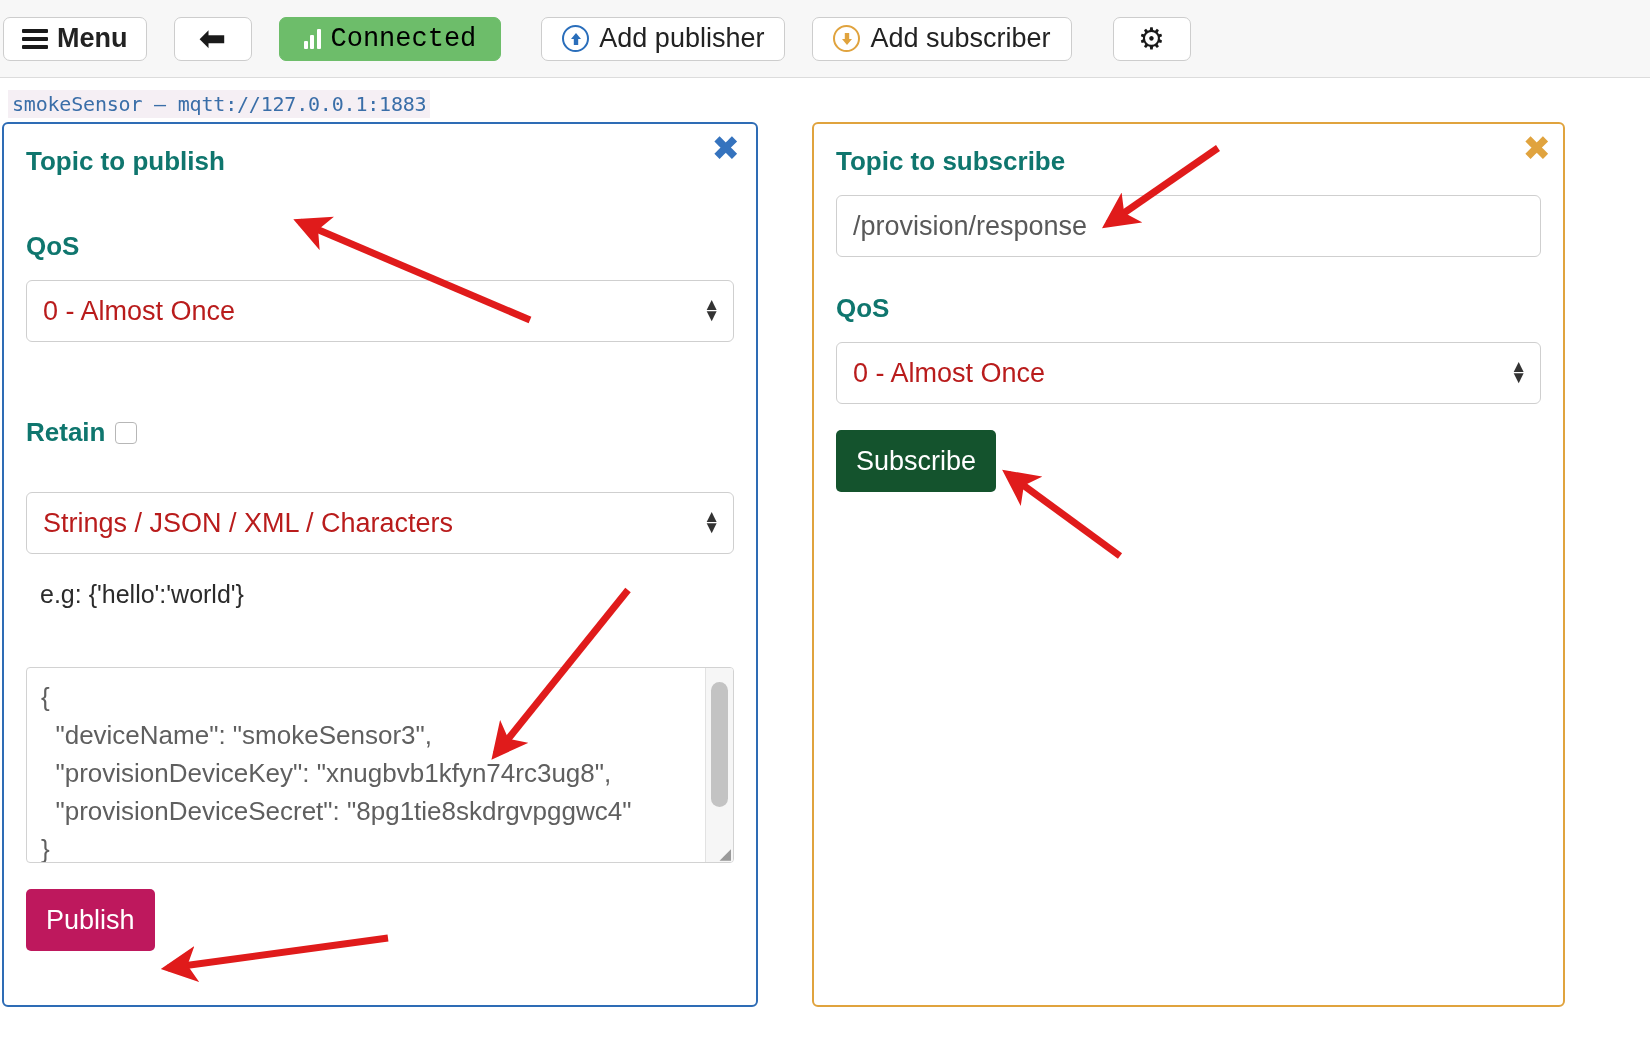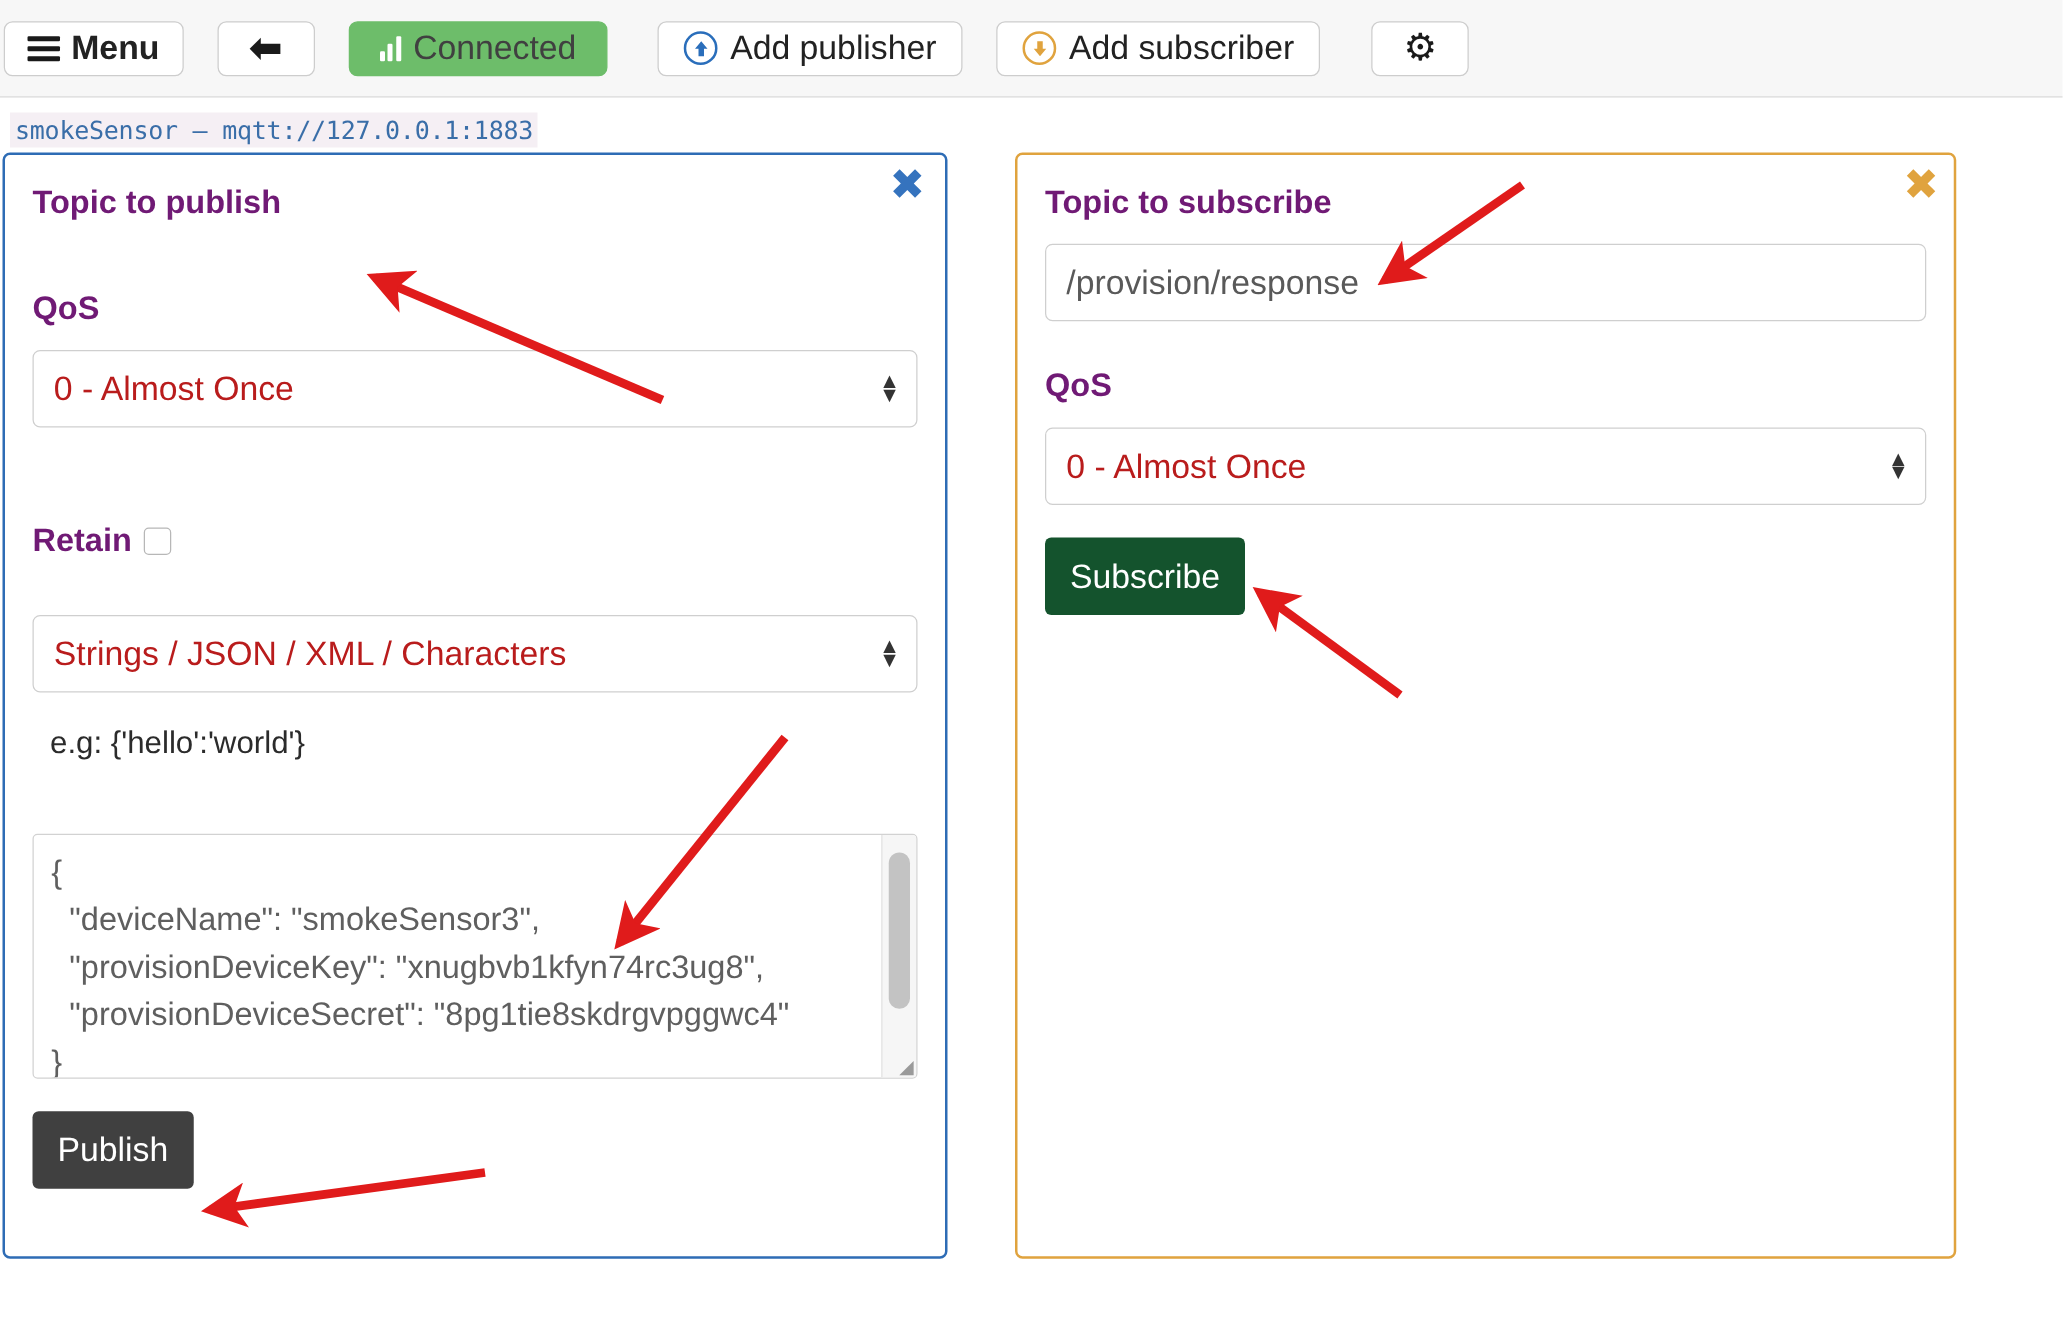--- a/index.html
+++ b/index.html
@@ -30,22 +30,22 @@
     font-size: 27px;
     color: #222;
     margin-right: 27px;
     padding: 0 20px;
     cursor: pointer;
     white-space: nowrap;
   }
   .tbtn.menu { padding: 0 18px; font-weight: bold; gap: 9px; }
   .tbtn.back { width: 78px; padding: 0; }
   .tbtn.connected {
-    background: #6dbd6a; border-color: #6dbd6a; color: #404040;
-    padding: 0 24px; margin-right: 40px;
+    background: #6dbd6a; border-color: #6dbd6a; color: #000000;
+    padding: 0 24px; margin-right: 40px; font-family: Liberation Mono, monospace;
   }
   .tbtn.gear { width: 78px; padding: 0; margin-left: 14px; }
 
   .hamburger { display: inline-flex; flex-direction: column; justify-content: center; gap: 4px; }
   .hamburger i { display:block; width: 26px; height: 4px; background: #1a1a1a; border-radius: 1px; }
 
   .arrow-left { font-size: 31px; line-height: 1; color: #1a1a1a; font-weight: bold; }
 
   .bars { display:inline-flex; align-items: flex-end; gap: 2.5px; height: 20px; }
   .bars i { display:block; width: 4px; background: #ffffff; border-radius: 1px; }
@@ -89,21 +89,21 @@
   }
 
   .close-x {
     position: absolute; top: 7px; font-size: 34px; font-weight: bold;
     line-height: 1; cursor: pointer; font-family: "DejaVu Sans", sans-serif;
   }
   #close-publish { right: 16px; color: #3573be; }
   #close-subscribe { right: 12px; color: #e0a33e; }
 
   .field-label {
-    font-size: 26px; font-weight: bold; color: #701a75;
+    font-size: 26px; font-weight: bold; color: #0f766e;
     margin: 0; padding: 0;
   }
 
   .text-input {
     width: 100%;
     height: 62px;
     border: 1px solid #cfcfcf;
     border-radius: 6px;
     background: #ffffff;
     font-size: 27px;
@@ -173,21 +173,21 @@
     color: #9a9a9a; font-size: 15px; line-height: 14px; text-align: right;
   }
 
   .btn {
     border: none; border-radius: 5px;
     font-size: 27px; color: #ffffff;
     padding: 0 20px; height: 62px;
     cursor: pointer;
     font-family: "Liberation Sans", sans-serif;
   }
-  .btn-publish { background: #404040; }
+  .btn-publish { background: #be185d; }
   .btn-subscribe { background: #14532d; }
 
   
   #arrows { position: absolute; left: 0; top: 0; width: 1650px; height: 1062px; pointer-events: none; }
 </style>
 </head>
 <body>
 
 <div id="toolbar">
 

